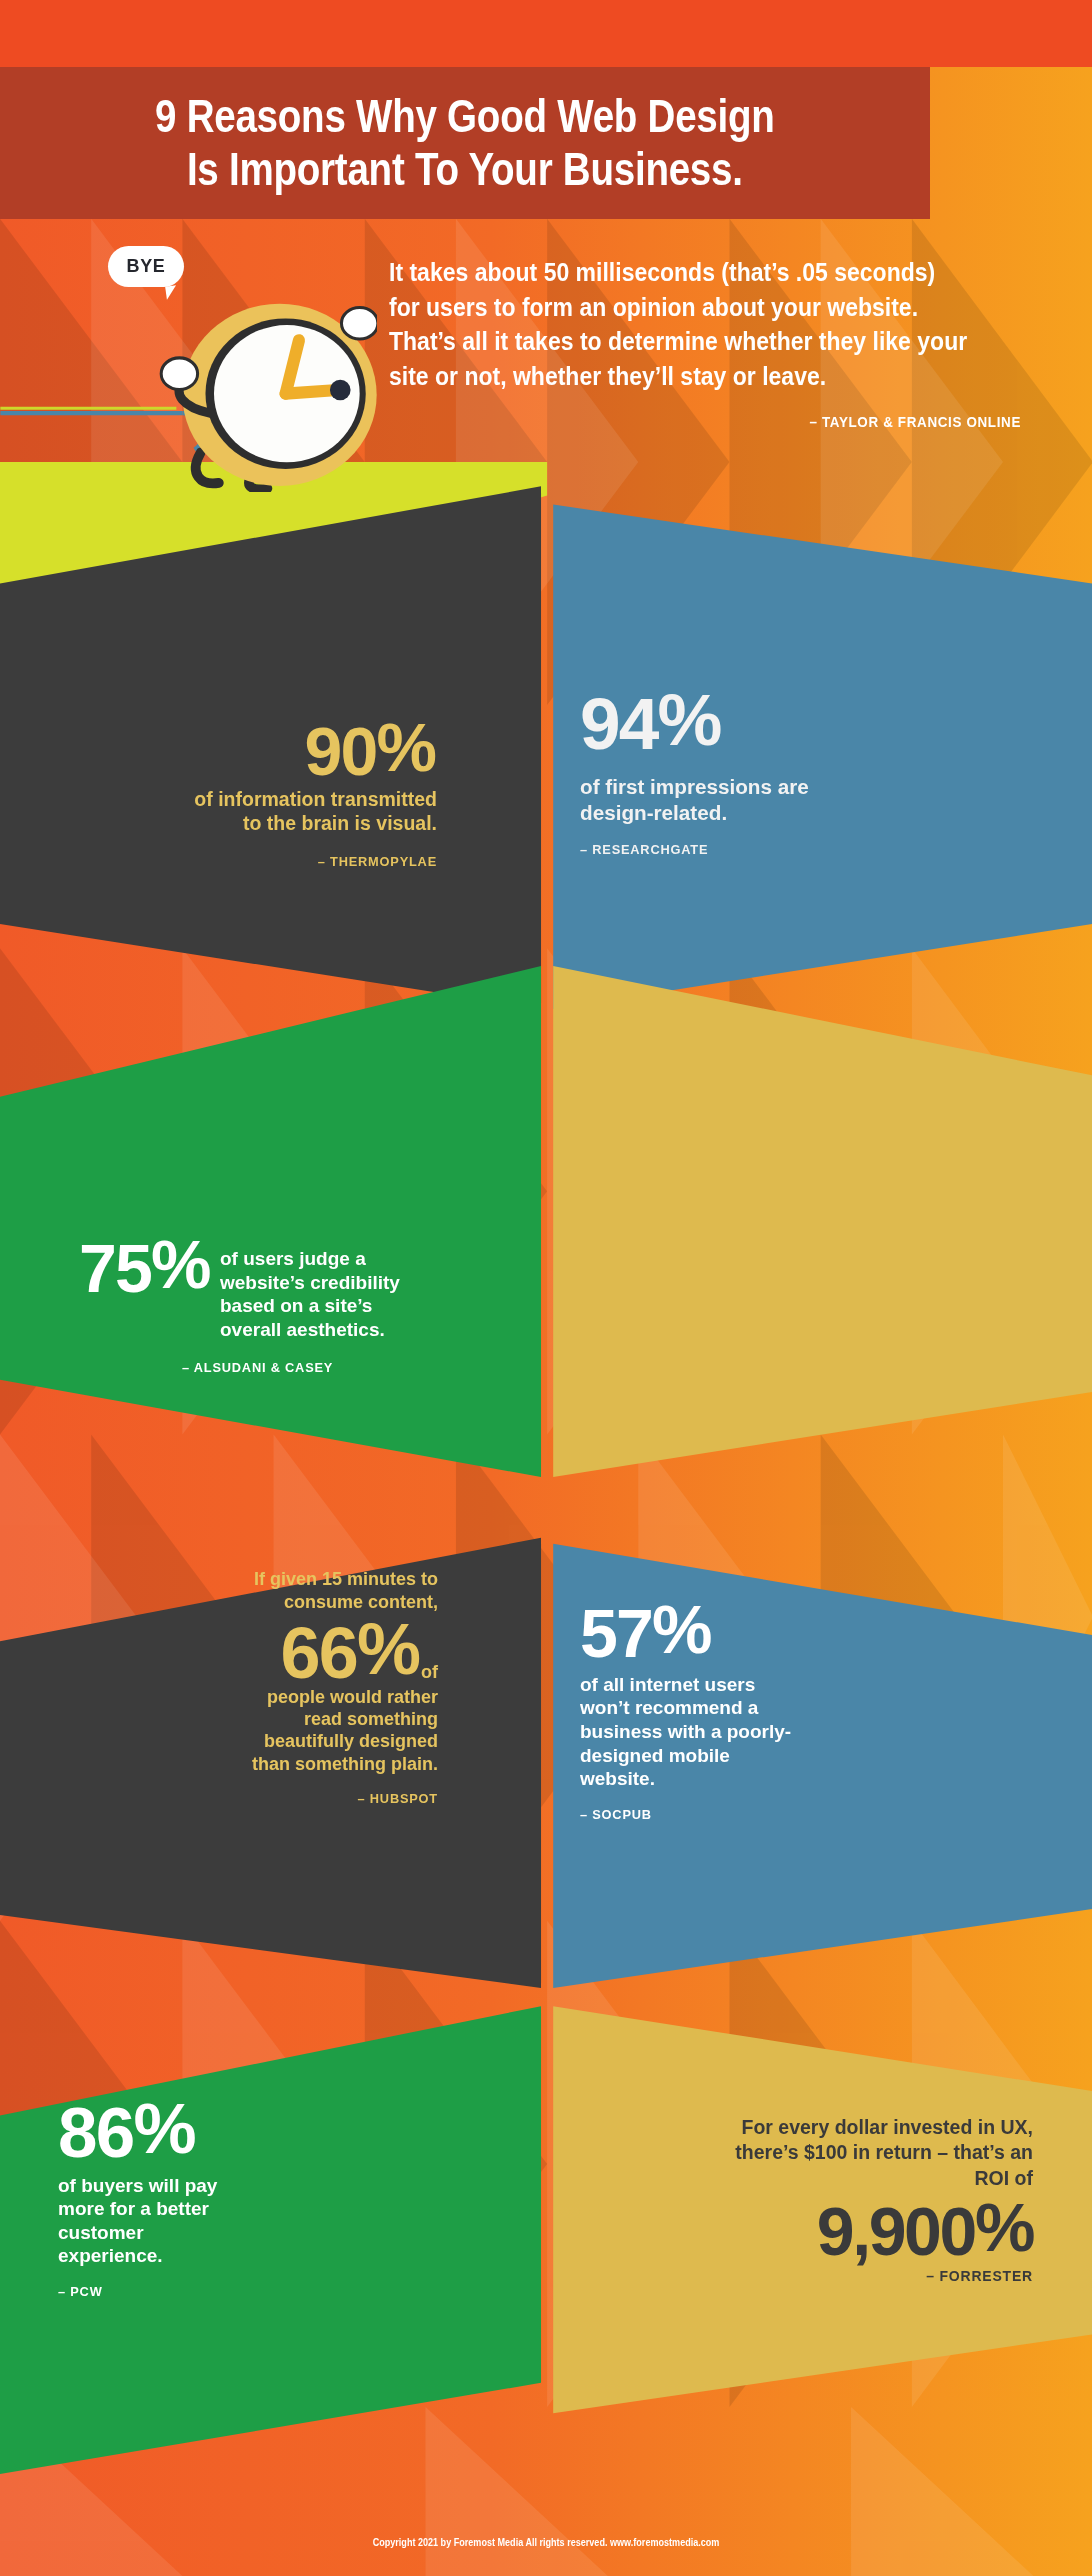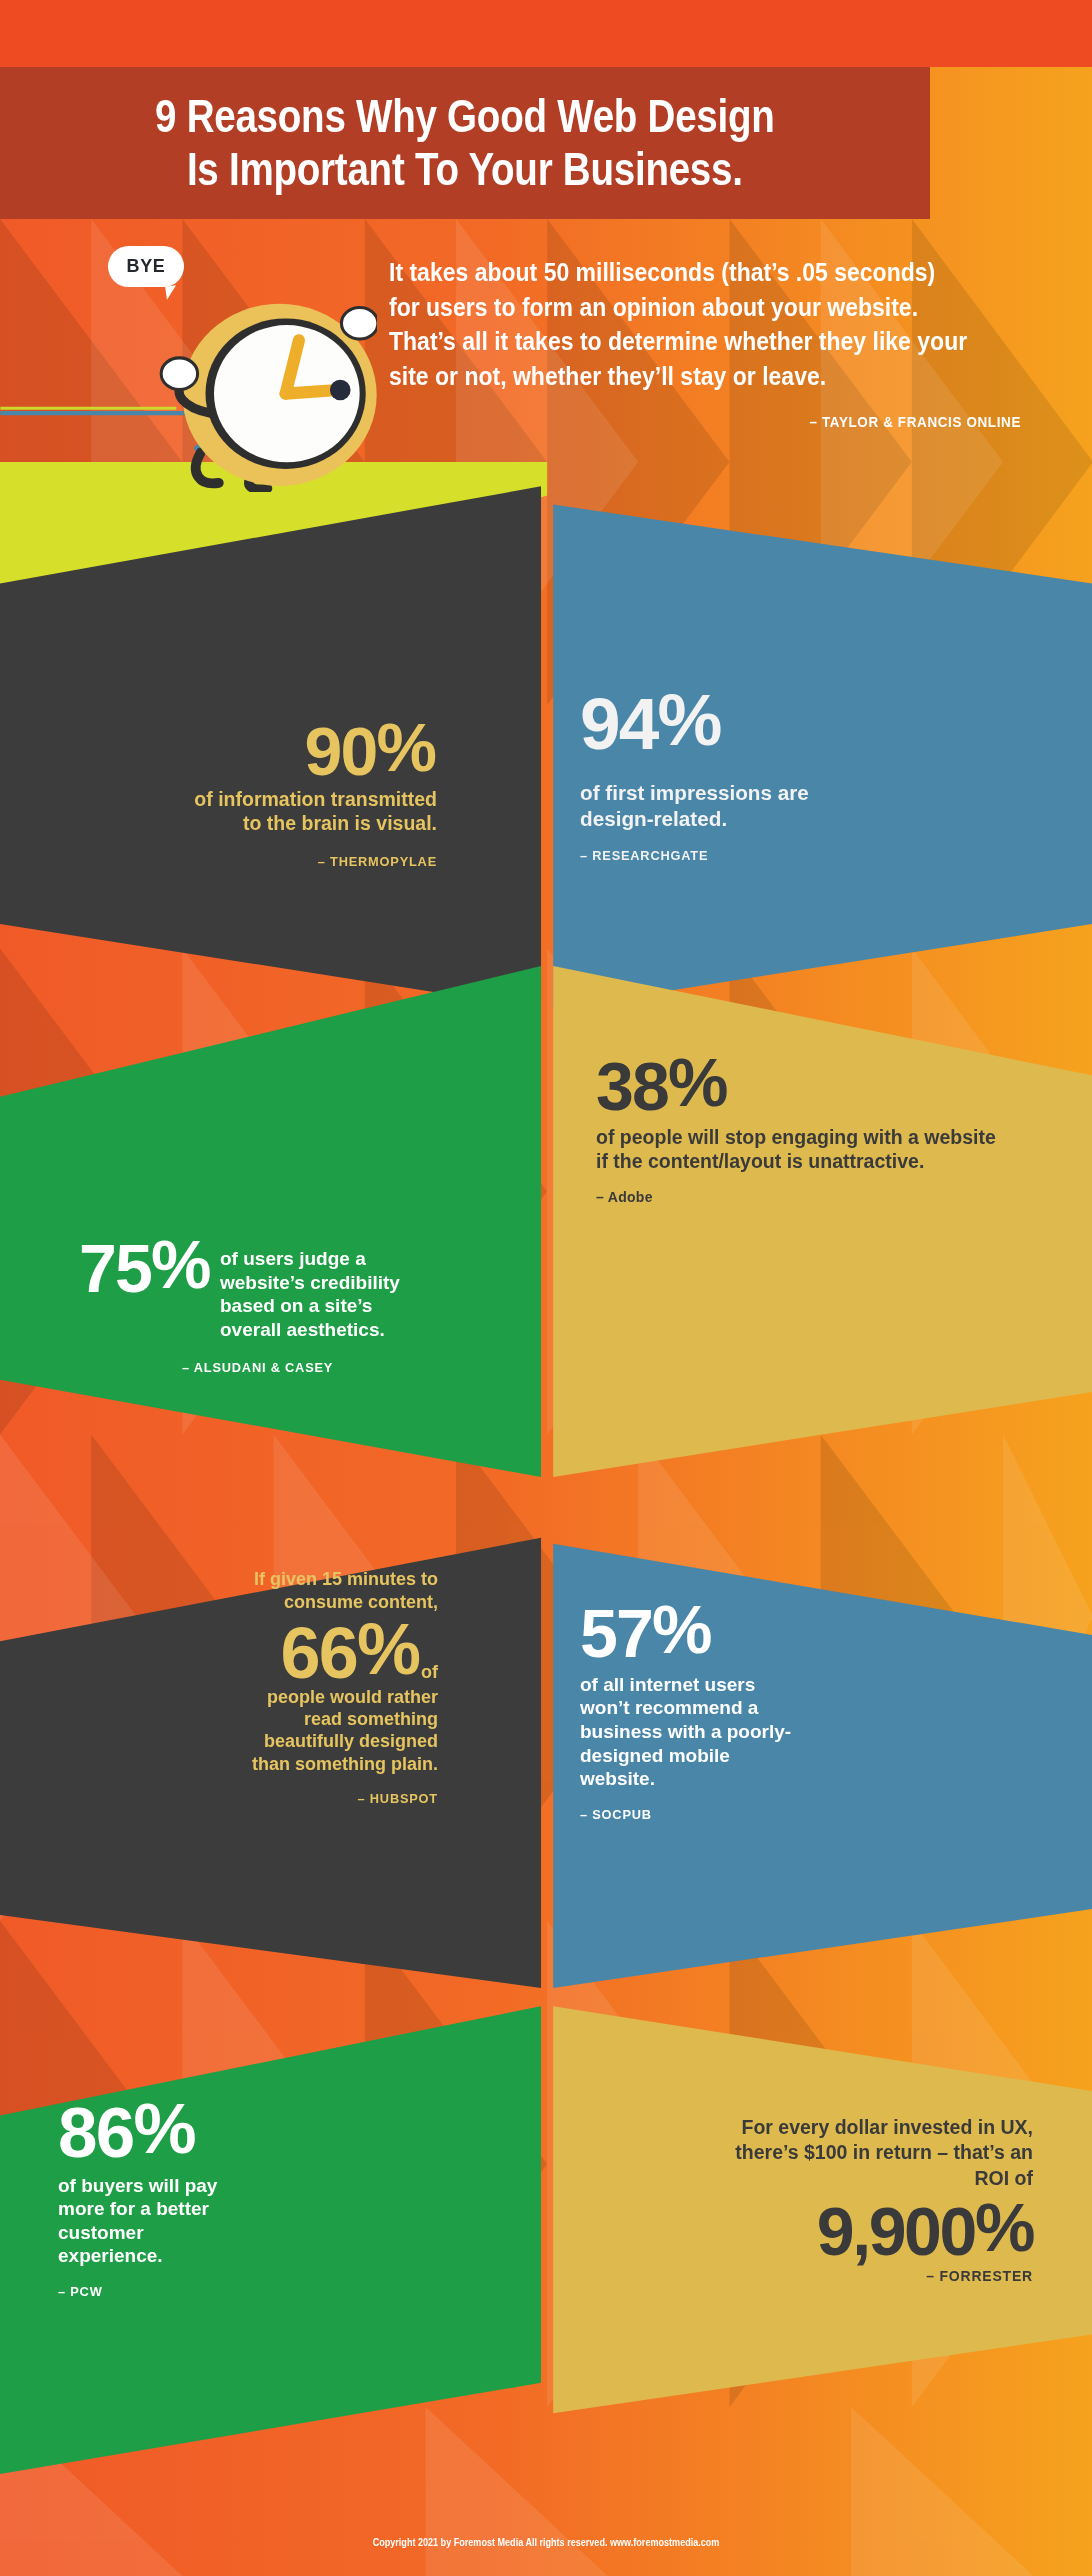--- a/index.html
+++ b/index.html
@@ -84,21 +84,21 @@
 
   
   .p1 { left:182px; top:717px; width:255px; text-align:right; color:#E6C45F; }
   .p1 .num { font-size:68px; }
   .p1 .body-txt { font-size:19.5px; margin-top:4.9px; }
   .p1 .src-txt { font-size:12.8px; margin-top:18px; }
 
   
   .p2 { left:580px; top:687px; width:261px; text-align:left; color:#F2F2F2; }
   .p2 .num { font-size:73px; }
-  .p2 .body-txt { font-size:20.7px; margin-top:23px; }
+  .p2 .body-txt { font-size:20.7px; margin-top:17px; }
   .p2 .src-txt { font-size:12.8px; margin-top:17px; }
 
   
   .p3 { left:79px; top:1234px; width:377px; color:#ffffff; }
   .p3 .flexwrap { display:flex; align-items:flex-start; gap:8.5px; }
   .p3 .num { font-size:68px; }
   .p3 .body-txt { font-size:19px; margin-top:9.7px; }
   .p3 .src-txt { font-size:12.8px; margin-top:18px; margin-left:103px; }
 
   
@@ -281,25 +281,20 @@
   </div>
 
   <div class="panel-text p3">
     <div class="flexwrap">
       <div style="flex:0 0 auto;"><span class="num">75</span><span class="num pct">%</span></div>
       <div class="body-txt" style="margin-top:13.4px;width:201px;">of users judge a website’s credibility based on a site’s overall aesthetics.</div>
     </div>
     <div class="src-txt">– ALSUDANI &amp; CASEY</div>
   </div>
 
-  <div class="panel-text p4">
-    <div><span class="num">38</span><span class="num pct">%</span></div>
-    <div class="body-txt">of people will stop engaging with a website if the content/layout is unattractive.</div>
-    <div class="src-txt">– Adobe</div>
-  </div>
 
   <div class="panel-text p5">
     <div class="lead">If given 15 minutes to consume content,</div>
     <div style="margin-top:3.6px;">
       <span class="num">66</span><span class="num pct">%</span><span class="small-of">of</span>
     </div>
     <div class="body-txt">people would rather read something beautifully designed than something plain.</div>
     <div class="src-txt">– HUBSPOT</div>
   </div>
 

